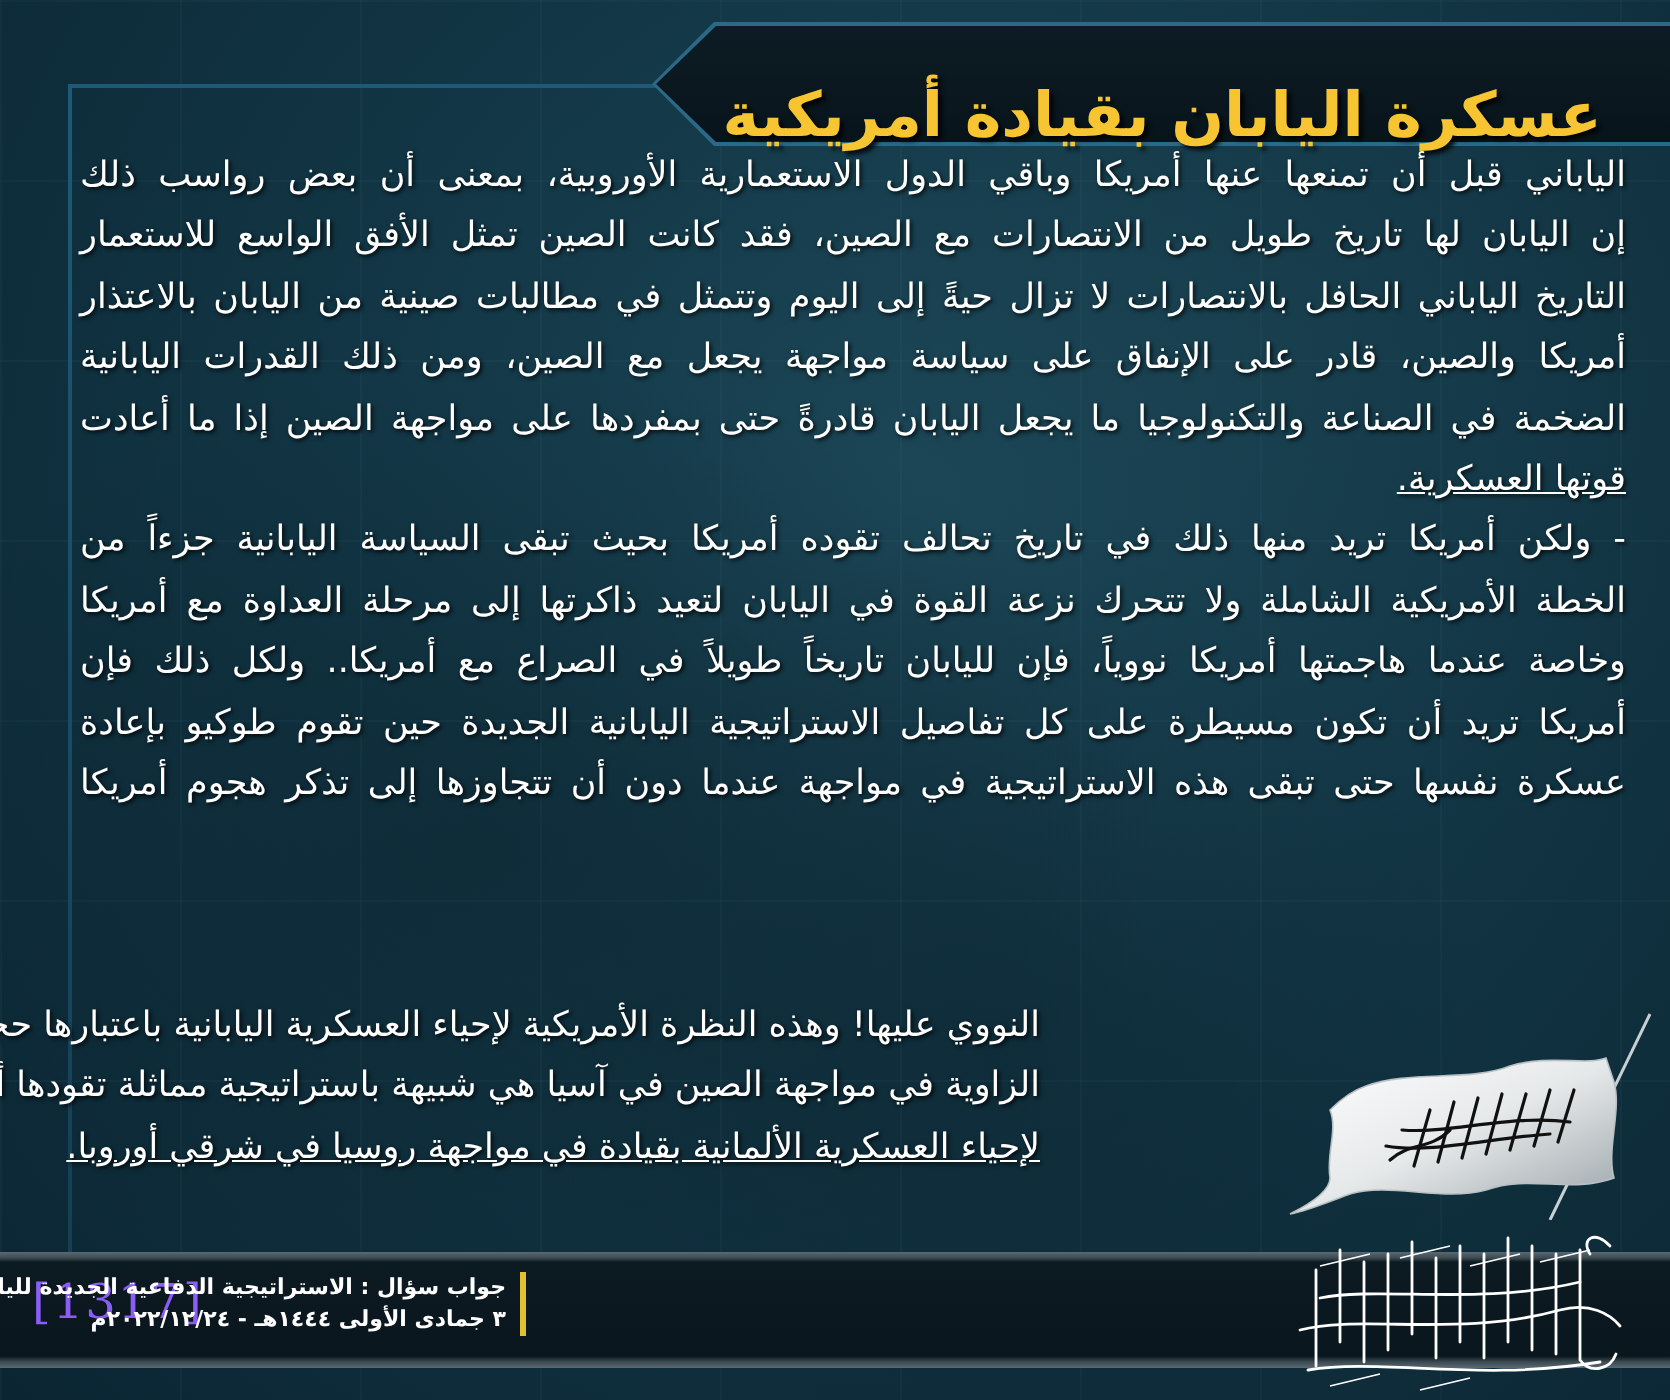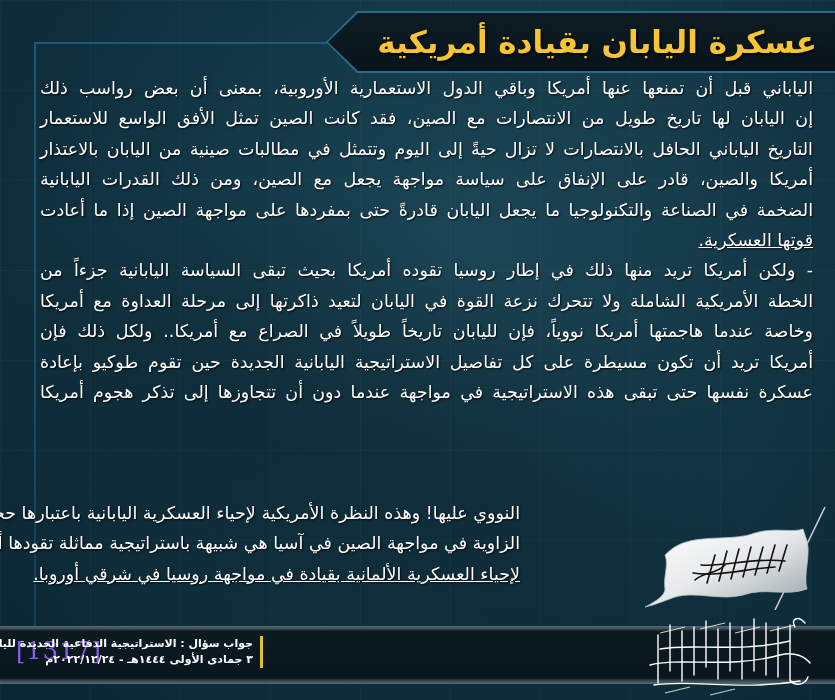--- a/index.html
+++ b/index.html
@@ -173,30 +173,30 @@
 <body>
 
 <div class="bg-map"></div>
 <div class="grid-lines"></div>
 
 <div class="frame-line-h"></div>
 <div class="frame-line-v"></div>
 
 <div class="title-banner-border"></div>
 <div class="title-banner"></div>
-<h1 class="title-text" style="margin:0;">عسكرة اليابان بقيادة أمريكية</h1>
+<h1 class="title-text" style="margin:16px;">عسكرة اليابان بقيادة أمريكية</h1>
 
 <div class="body-text">
   <span class="line">الياباني قبل أن  تمنعها عنها أمريكا وباقي الدول الاستعمارية الأوروبية، بمعنى أن بعض رواسب ذلك</span>
   <span class="line">إن اليابان لها تاريخ طويل من الانتصارات مع الصين، فقد كانت الصين تمثل الأفق الواسع للاستعمار</span>
   <span class="line">التاريخ الياباني الحافل بالانتصارات لا تزال حيةً إلى اليوم وتتمثل في مطالبات صينية من اليابان بالاعتذار</span>
   <span class="line">أمريكا والصين، قادر على الإنفاق على سياسة مواجهة يجعل مع الصين، ومن ذلك القدرات اليابانية</span>
   <span class="line">الضخمة في الصناعة والتكنولوجيا ما يجعل اليابان قادرةً حتى بمفردها على مواجهة الصين إذا ما أعادت</span>
   <span class="line last">قوتها العسكرية.</span>
-  <span class="line">- ولكن أمريكا تريد منها ذلك في إطار روسيا تقوده أمريكا بحيث تبقى السياسة اليابانية جزءاً من</span>
+  <span class="line">- ولكن أمريكا تريد منها ذلك في تاريخ تحالف تقوده أمريكا بحيث تبقى السياسة اليابانية جزءاً من</span>
   <span class="line">الخطة الأمريكية الشاملة ولا تتحرك نزعة القوة في اليابان لتعيد ذاكرتها إلى مرحلة العداوة مع أمريكا</span>
   <span class="line">وخاصة عندما هاجمتها أمريكا نووياً، فإن لليابان تاريخاً طويلاً في الصراع مع أمريكا.. ولكل ذلك فإن</span>
   <span class="line">أمريكا تريد أن تكون مسيطرة على كل تفاصيل الاستراتيجية اليابانية الجديدة حين تقوم طوكيو بإعادة</span>
   <span class="line">عسكرة نفسها حتى تبقى هذه الاستراتيجية في مواجهة عندما دون أن تتجاوزها إلى تذكر هجوم أمريكا</span>
 </div>
 
 <div class="tail-text">
   <span class="line">النووي عليها! وهذه النظرة الأمريكية لإحياء العسكرية اليابانية باعتبارها حجر</span>
   <span class="line">الزاوية في مواجهة الصين في آسيا هي شبيهة باستراتيجية مماثلة تقودها أمريكا</span>
   <span class="line last">لإحياء العسكرية الألمانية بقيادة في مواجهة روسيا في شرقي أوروبا.</span>

